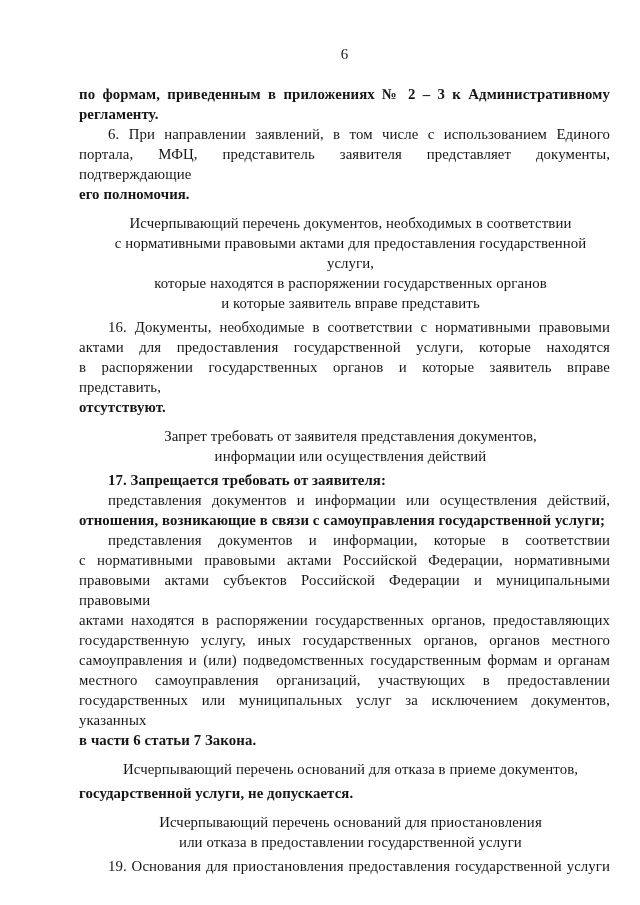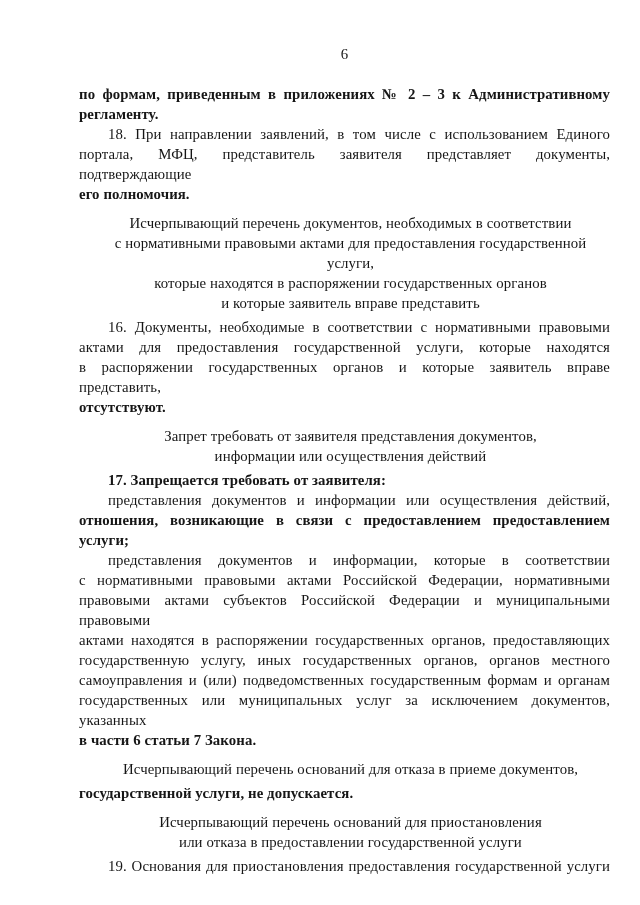--- a/index.html
+++ b/index.html
@@ -42,21 +42,21 @@
 <body>
 
 <div class="page">
   <div class="doc">
     <div class="page-number">6</div>
     <div id="blocks-root">
         <div class="block para">
           <div class="line last">по формам, приведенным в приложениях № 2 – 3 к Административному регламенту.</div>
         </div>
         <div class="block para">
-          <div class="line first">18. При направлении заявлений, в том числе с использованием Единого</div>
+          <div class="line first">6. При направлении заявлений, в том числе с использованием Единого</div>
           <div class="line">портала, МФЦ, представитель заявителя представляет документы, подтверждающие</div>
           <div class="line last">его полномочия.</div>
         </div>
         <div class="block heading">
           <div class="hline">Исчерпывающий перечень документов, необходимых в соответствии</div>
           <div class="hline">с нормативными правовыми актами для предоставления государственной услуги,</div>
           <div class="hline">которые находятся в распоряжении государственных органов</div>
           <div class="hline">и которые заявитель вправе представить</div>
         </div>
         <div class="block para">
@@ -67,29 +67,30 @@
         </div>
         <div class="block heading">
           <div class="hline">Запрет требовать от заявителя представления документов,</div>
           <div class="hline">информации или осуществления действий</div>
         </div>
         <div class="block para">
           <div class="line first last">17. Запрещается требовать от заявителя:</div>
         </div>
         <div class="block para">
           <div class="line first">представления документов и информации или осуществления действий,</div>
-          <div class="line last">отношения, возникающие в связи с предоставлением предоставлением услуги;</div>
+          <div class="line last">отношения, возникающие в связи с самоуправления государственной услуги;</div>
         </div>
         <div class="block para">
           <div class="line first">представления документов и информации, которые в соответствии</div>
           <div class="line">с нормативными правовыми актами Российской Федерации, нормативными</div>
           <div class="line">правовыми актами субъектов Российской Федерации и муниципальными правовыми</div>
           <div class="line">актами находятся в распоряжении государственных органов, предоставляющих</div>
           <div class="line">государственную услугу, иных государственных органов, органов местного</div>
           <div class="line">самоуправления и (или) подведомственных государственным формам и органам</div>
+          <div class="line">местного самоуправления организаций, участвующих в предоставлении</div>
           <div class="line">государственных или муниципальных услуг за исключением документов, указанных</div>
           <div class="line last">в части 6 статьи 7 Закона.</div>
         </div>
         <div class="block heading">
           <div class="hline">Исчерпывающий перечень оснований для отказа в приеме документов,</div>
         </div>
         <div class="block para">
           <div class="line last">государственной услуги, не допускается.</div>
         </div>
         <div class="block heading">

